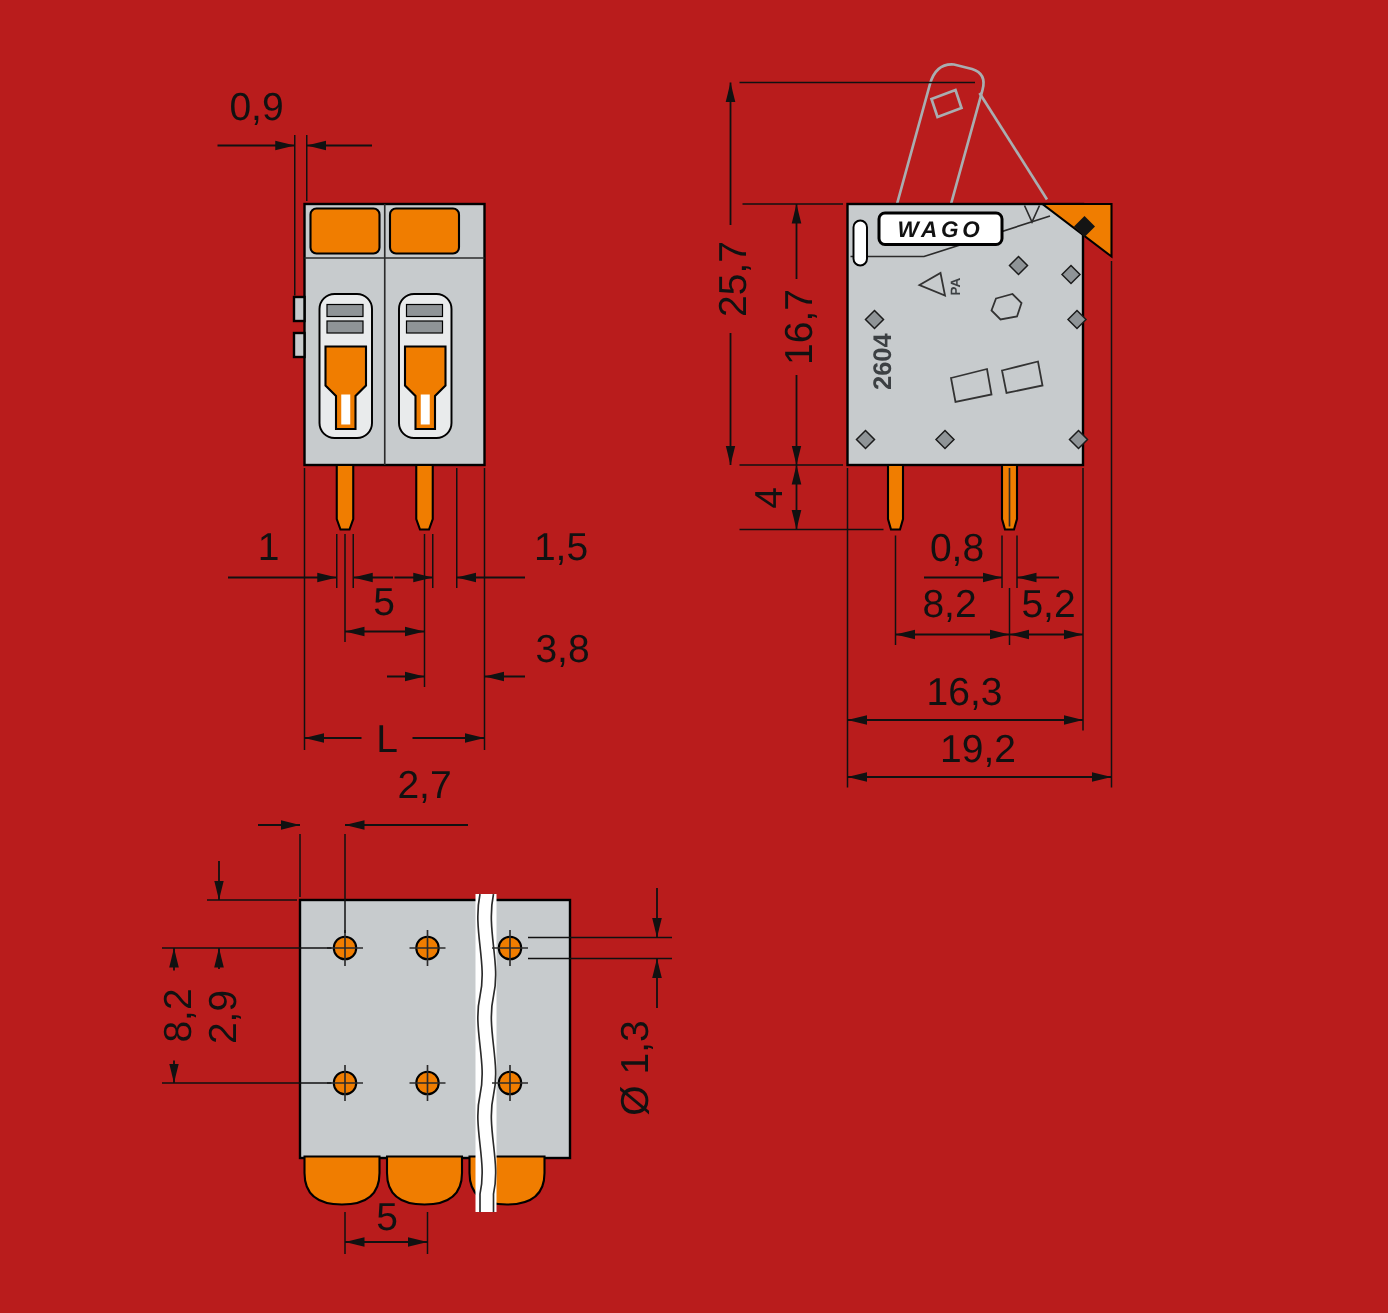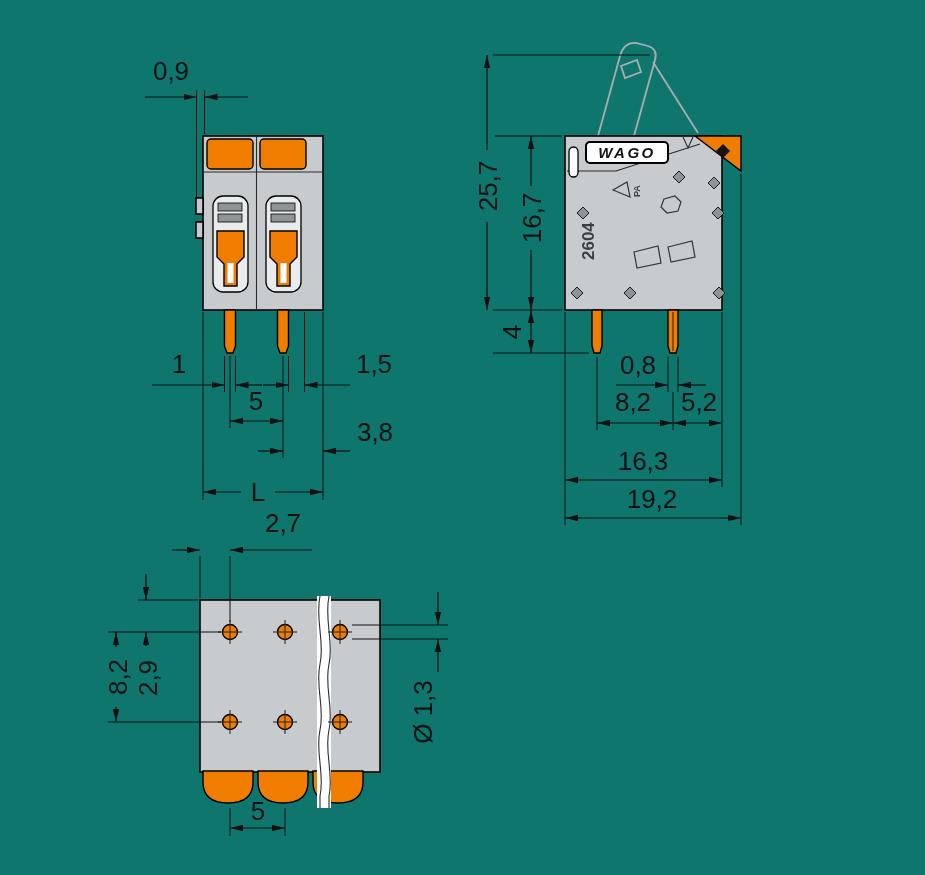--- a/index.html
+++ b/index.html
@@ -1,16 +1,16 @@
 <!DOCTYPE html>
 <html style="--body-gray: #c7cbcd; --cavity-gray: #e9ebec; --detail-gray: #8f9497; --orange: #f07d00; --ghost-gray: #a9adb0; --line-black: #111111;"><head>
 <meta charset="utf-8">
 <style>
   html,body{margin:0;padding:0;background:#fff;}
-  #stage{position:relative;width:925px;height:875px;background:#0f766e;overflow:hidden;
+  #stage{position:relative;width:925px;height:875px;background:#b91c1c;overflow:hidden;
          font-family:"Liberation Sans",sans-serif;}
   svg{position:absolute;left:0;top:0;}
   .vbody{fill:var(--body-gray,#c7cbcd);stroke:#000;stroke-width:1.6;}
   .cav{fill:var(--cavity-gray,#e9ebec);stroke:#000;stroke-width:1.3;}
   .bar{fill:var(--detail-gray,#8f9497);stroke:#000;stroke-width:.8;}
   .org{fill:var(--orange,#f07d00);stroke:#000;stroke-width:1.4;}
   .whitebox{fill:#fff;stroke:#000;stroke-width:2;}
   .slot{fill:#fff;stroke:#000;stroke-width:1.3;}
   .vthin{stroke:#2b2b2b;stroke-width:1.1;fill:none;}
   .mark{fill:var(--detail-gray,#8f9497);stroke:#1c1c1c;stroke-width:1;}

